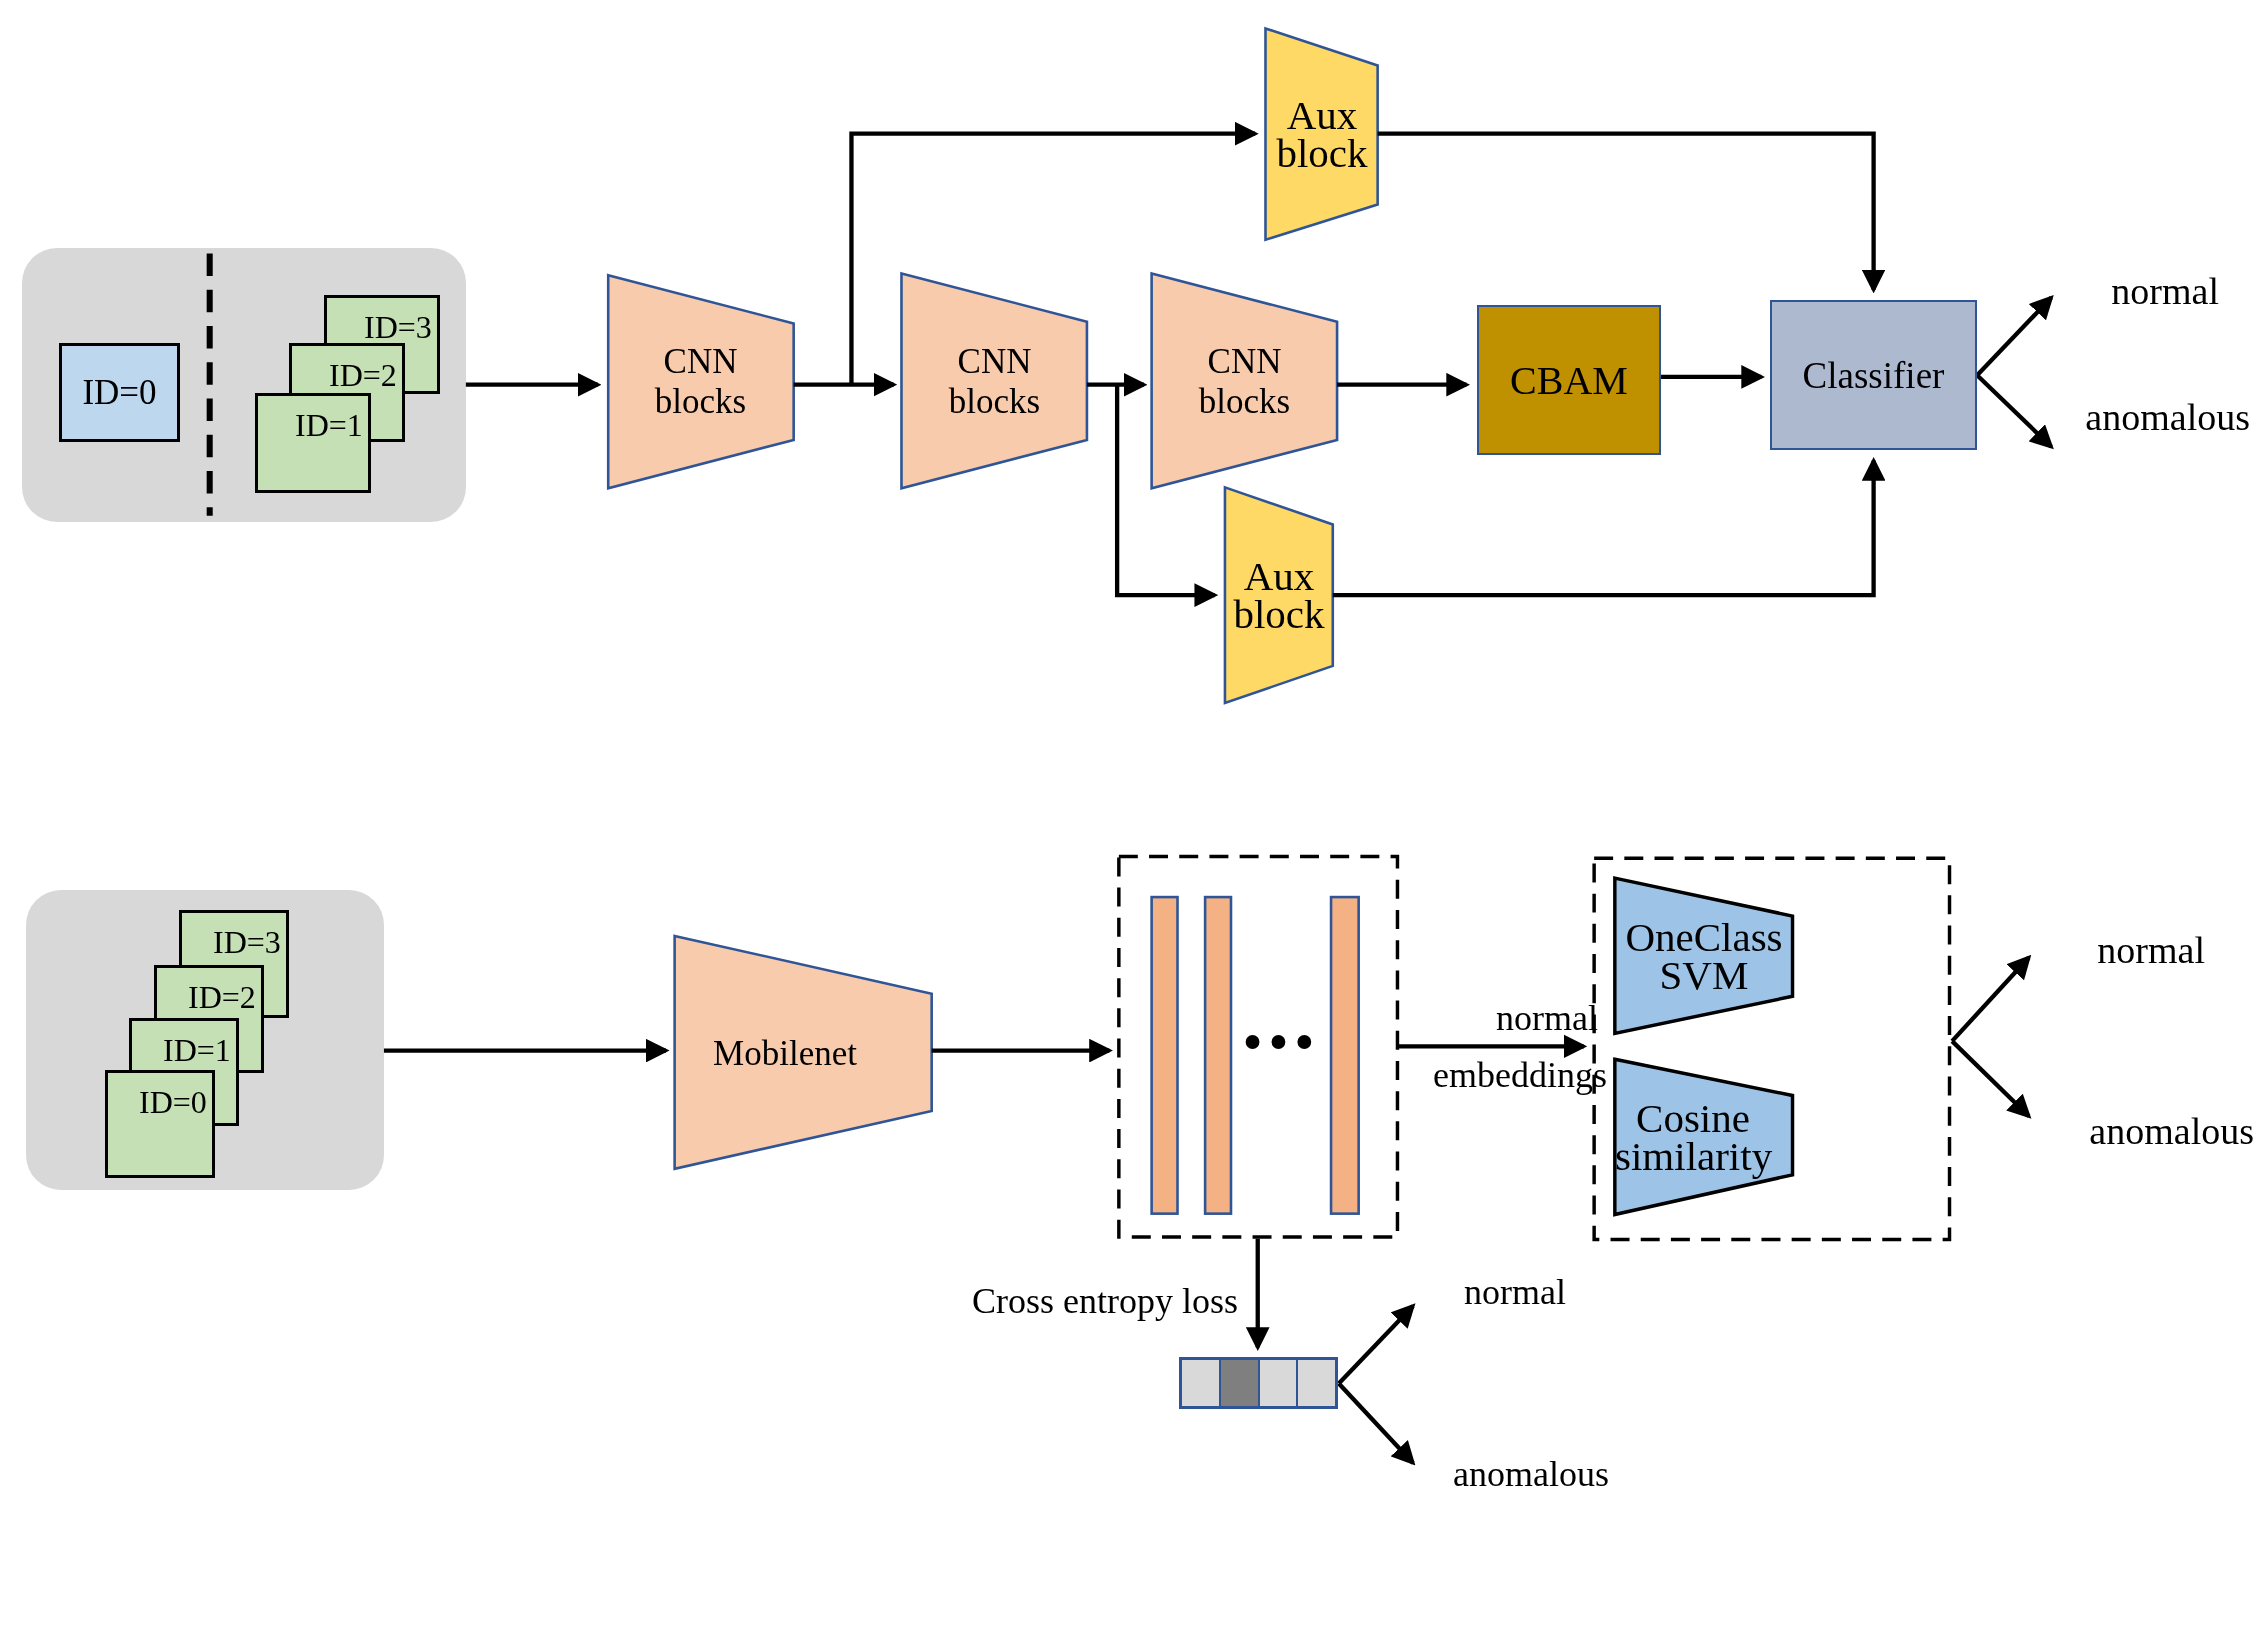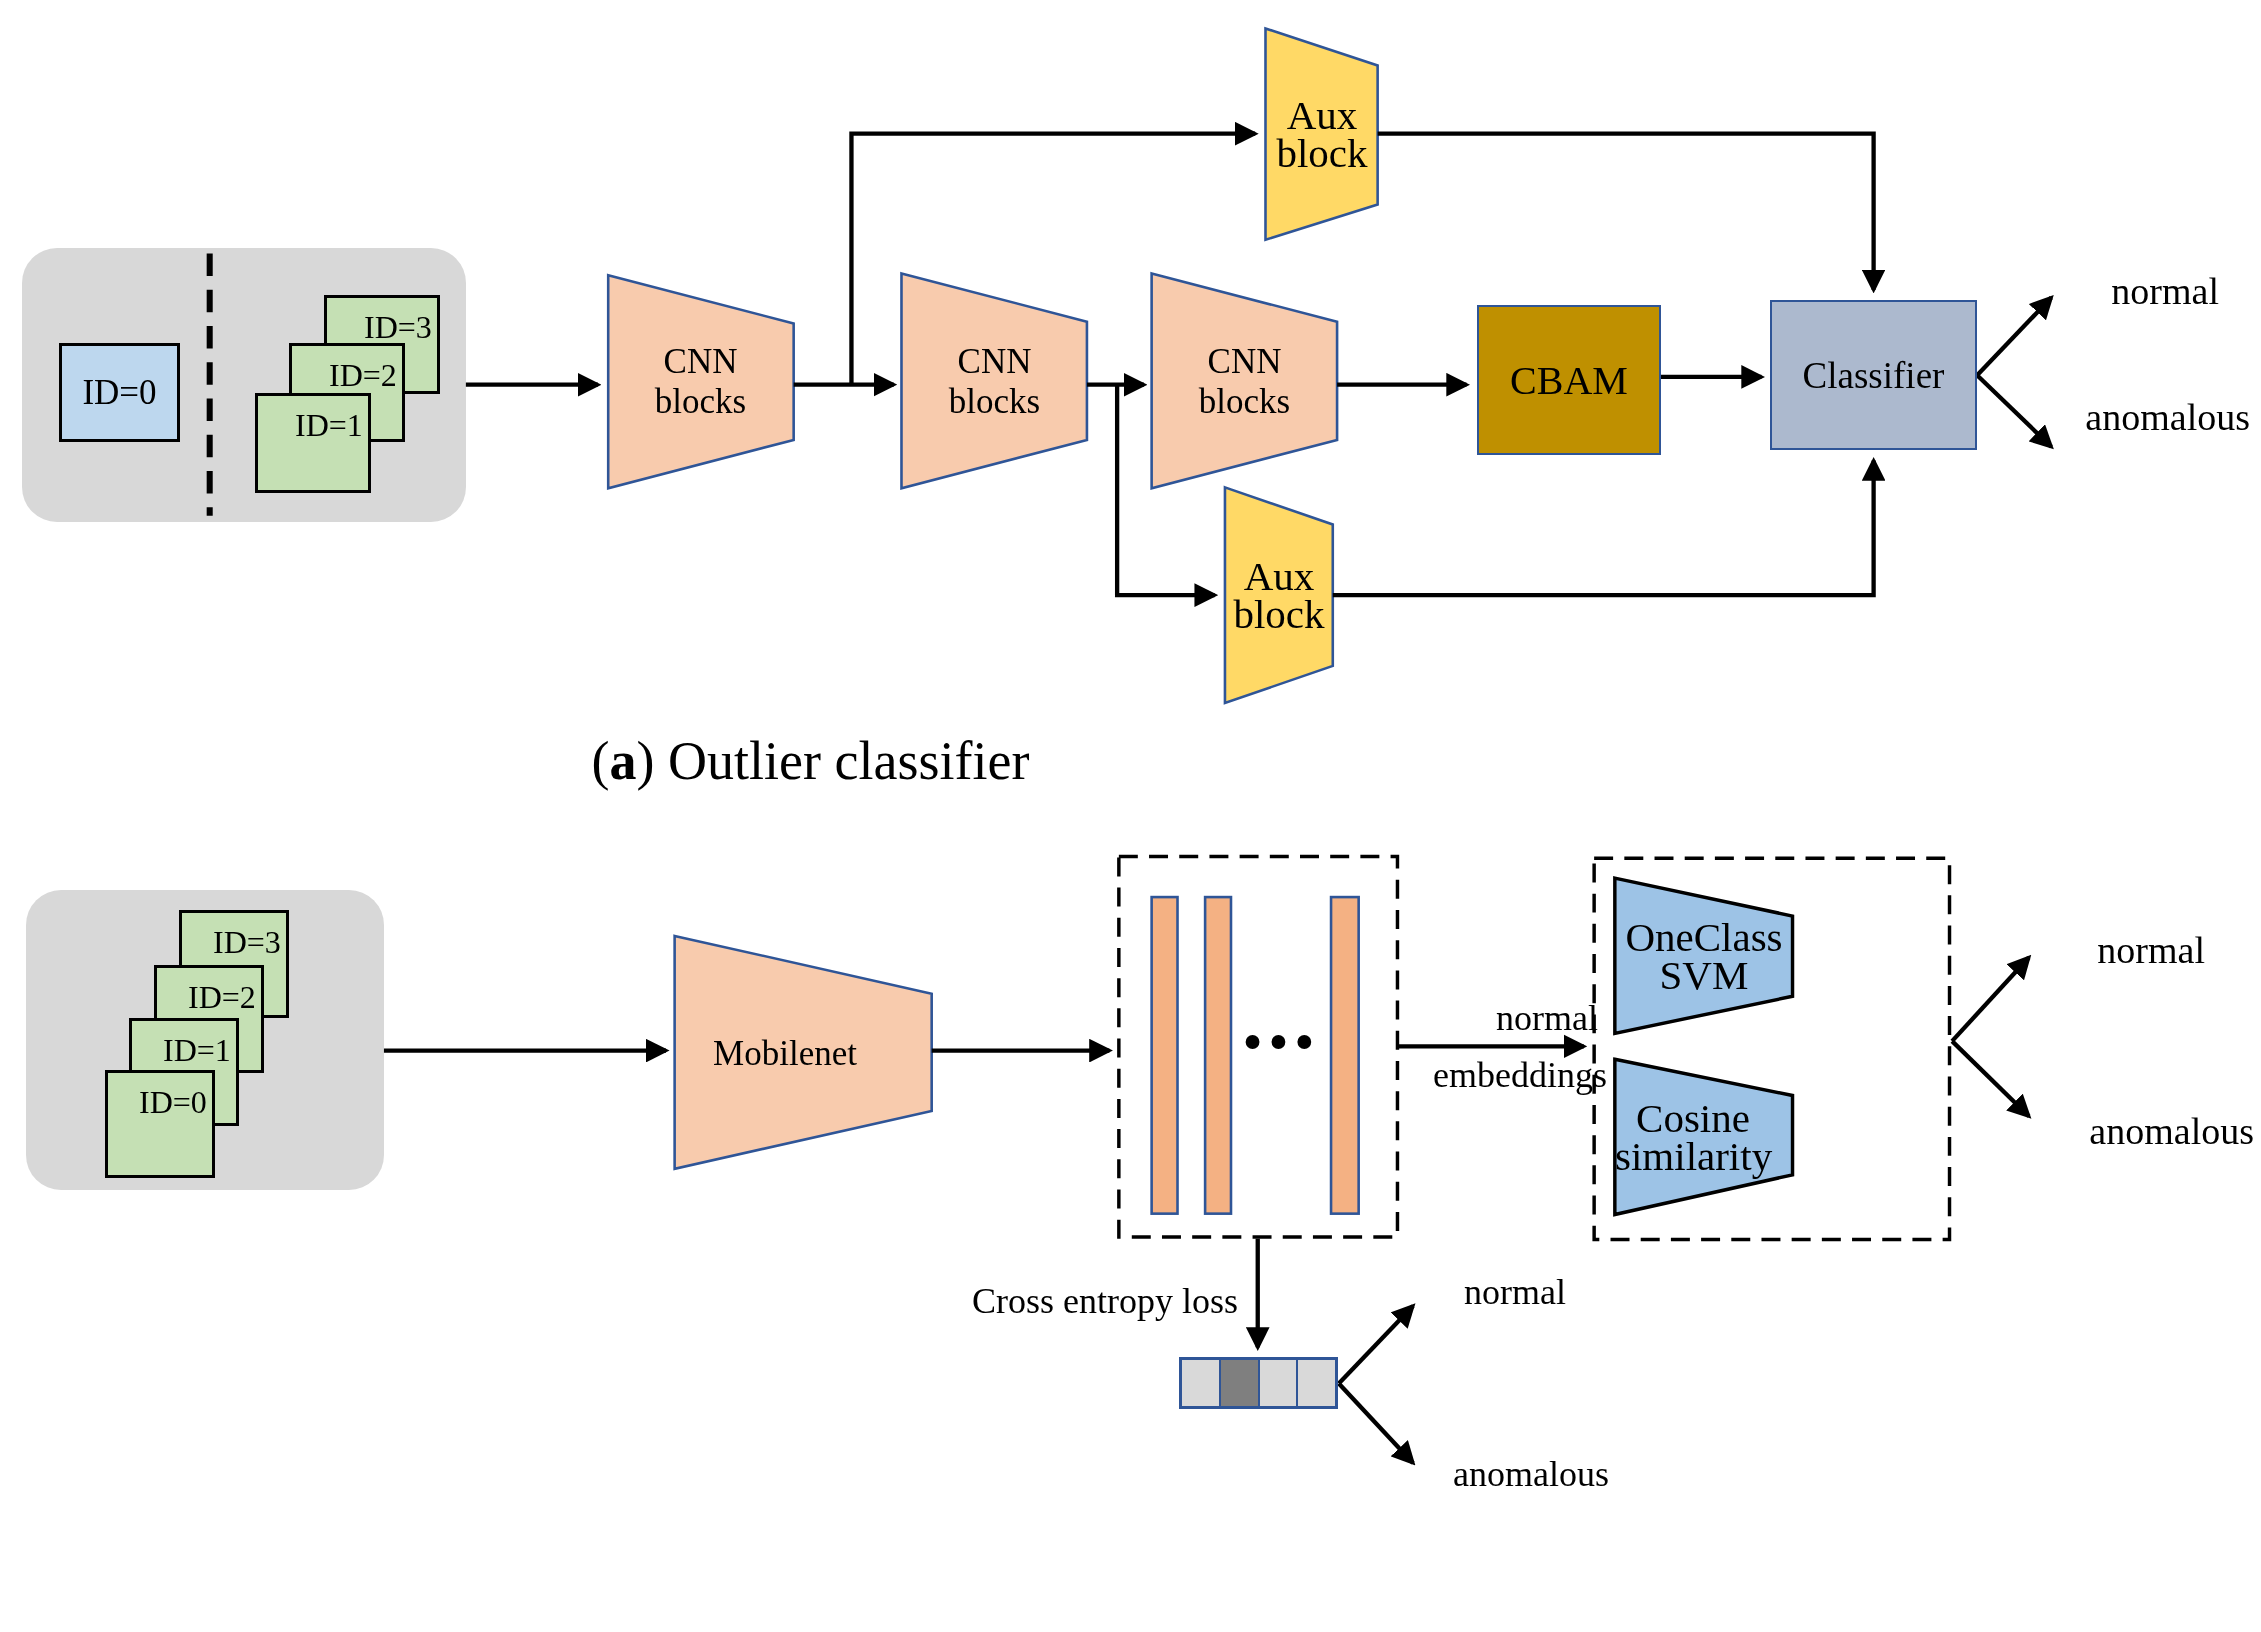--- a/index.html
+++ b/index.html
@@ -121,23 +121,20 @@
   <div id="cbam" class="abs solidbox" style="left:1477px;top:305px;width:184px;height:150px;">
     <span>CBAM</span>
   </div>
   <div id="classifier" class="abs solidbox" style="left:1770px;top:300px;width:207px;height:150px;">
     <span>Classifier</span>
   </div>
 
   <div class="abs lbl" style="left:2072px;top:271px;width:147px;">normal</div>
   <div class="abs lbl" style="left:2060px;top:397px;width:190px;">anomalous</div>
 
-  <div class="abs caption" style="left:569px;top:730px;width:483px;">
-    <span>(</span><b>a</b><span>) Outlier classifier</span>
-  </div>
 
   <div class="abs card green" style="left:179px;top:910px;width:110px;height:108px;">
     <div class="tr">ID=3</div>
   </div>
   <div class="abs card green" style="left:154px;top:965px;width:110px;height:108px;">
     <div class="tr">ID=2</div>
   </div>
   <div class="abs card green" style="left:129px;top:1018px;width:110px;height:108px;">
     <div class="tr">ID=1</div>
   </div>

